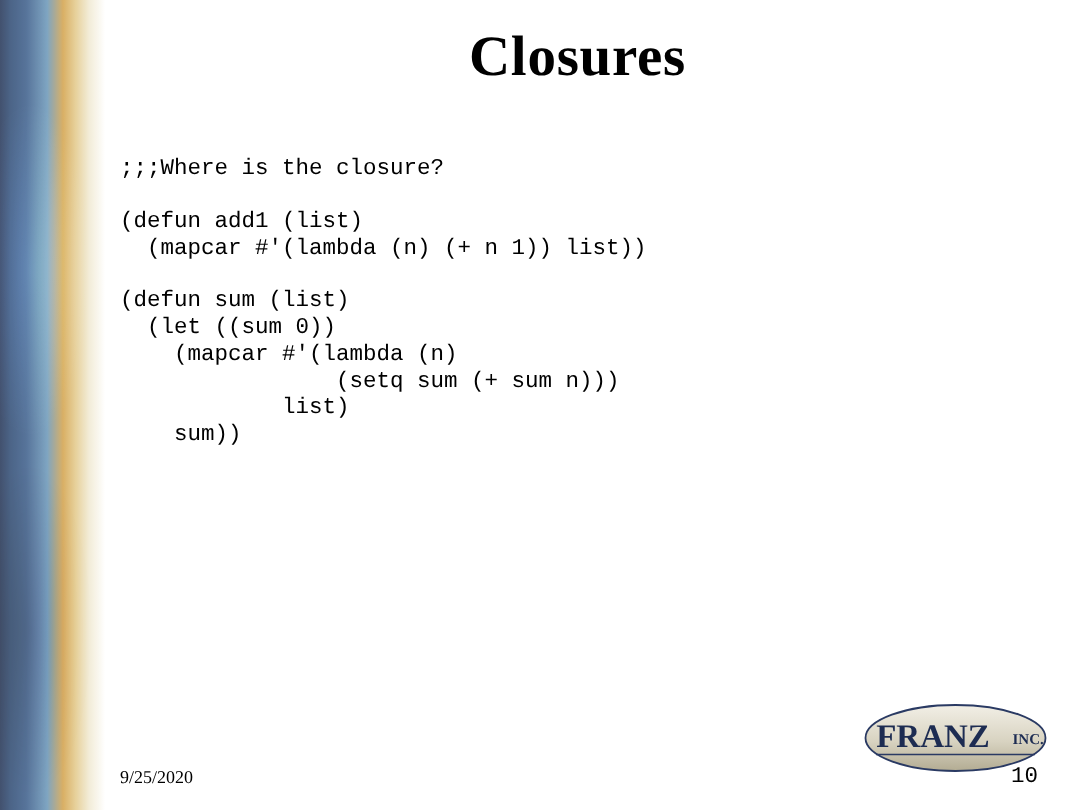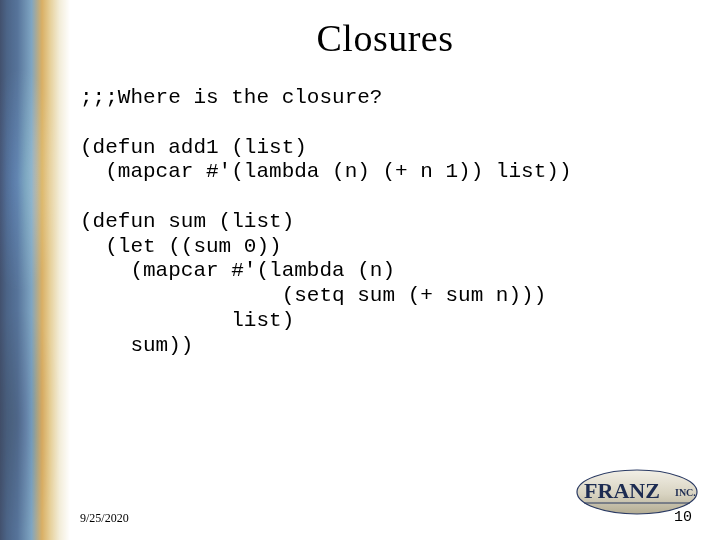--- a/index.html
+++ b/index.html
@@ -49,29 +49,29 @@
     left: 0;
     right: 0;
     top: 0;
     bottom: 0;
     padding: 10px 30px 30px 80px;
     box-sizing: border-box;
   }
 
   .title {
     font-size: 38px;
-    font-weight: 400;
+    font-weight: 700;
     text-align: center;
-    margin: 6px 0 26px 0;
+    margin: 6px 0 44px 0;
     letter-spacing: 0.5px;
   }
 
   .code {
     font-family: "Courier New", Courier, monospace;
-    font-size: 21px;
+    font-size: 15px;
     line-height: 1.18;
     white-space: pre;
     color: #000;
   }
 
   .footer-date {
     position: absolute;
     left: 80px;
     bottom: 14px;
     font-size: 12px;

